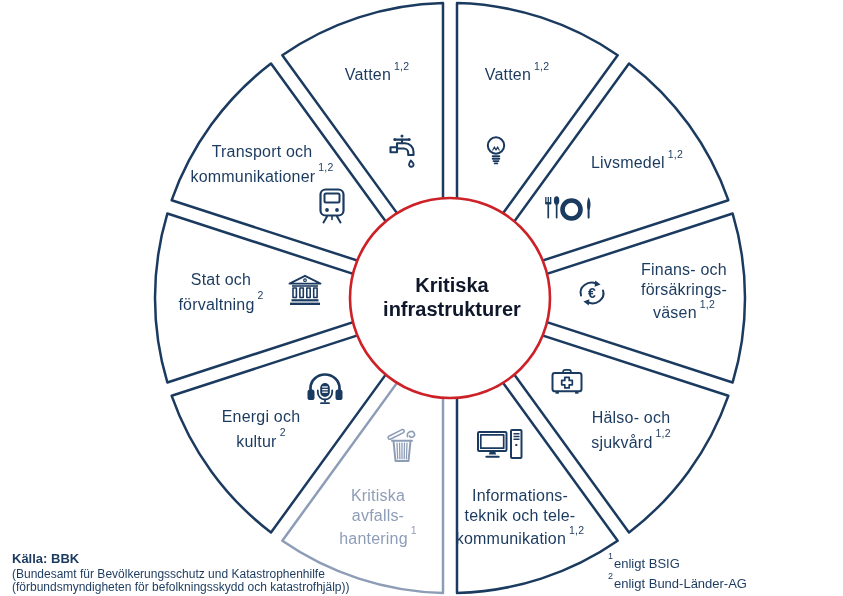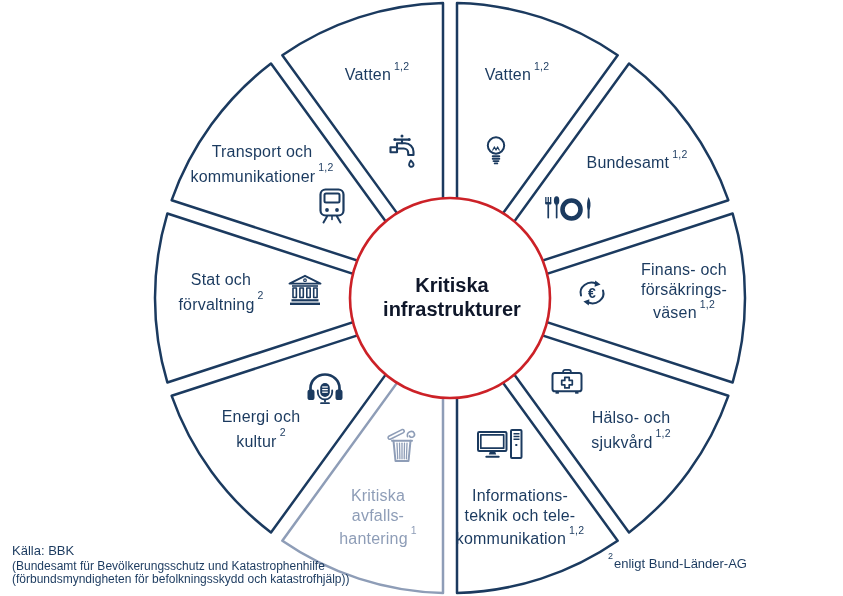--- a/index.html
+++ b/index.html
@@ -8,21 +8,21 @@
   .stage{position:relative;width:843px;height:596px;background:#fff;overflow:hidden;color:#1b3a5f;}
   #wheel{position:absolute;left:0;top:0;}
   .sector-label{position:absolute;transform:translate(-50%,-50%);text-align:center;
     font-size:16px;line-height:19.5px;letter-spacing:.2px;color:#1b3a5f;white-space:nowrap;}
   .sector-label.muted{color:#8e9db7;}
   .sector-label sup.marks{font-size:10.5px;position:relative;top:-4px;margin-left:3px;margin-top:28px;}
   .center-title{position:absolute;left:452px;top:297px;transform:translate(-50%,-50%);
     text-align:center;font-weight:bold;font-size:20px;line-height:24px;color:#0f172a;white-space:nowrap;}
   .icon-holder{position:absolute;transform:translate(-50%,-50%);line-height:0;}
   .source{position:absolute;left:12px;top:543px;color:#1b3a5f;}
-  .source .t{font-size:13px;font-weight:normal;margin-bottom:2px;}
+  .source .t{font-size:13px;font-weight:bold;margin-bottom:2px;margin-top:8px;}
   .source .l{font-size:12px;line-height:12.5px;}
   .footnotes{position:absolute;left:608px;top:552px;color:#1b3a5f;font-size:13px;line-height:16px;}
   .footnotes sup{font-size:9px;position:relative;top:-4px;margin-right:1px;}
 </style>
 </head>
 <body>
 
 <div class="stage" id="stage">
 
   <svg id="wheel" width="843" height="596" viewBox="0 0 843 596">
@@ -44,20 +44,21 @@
     <div>infrastrukturer</div>
   </div>
 
   <div class="source">
     <div class="t">Källa: BBK</div>
     <div class="l">(Bundesamt für Bevölkerungsschutz und Katastrophenhilfe</div>
     <div class="l">(förbundsmyndigheten för befolkningsskydd och katastrofhjälp))</div>
   </div>
 
   <div class="footnotes">
+    <div><sup>1</sup><span>enligt BSIG</span></div>
     <div><sup>2</sup><span>enligt Bund-Länder-AG</span></div>
   </div>
 
   <svg width="0" height="0" style="position:absolute" aria-hidden="true">
     <defs>
       <symbol id="sym-faucet-icon" viewBox="0 0 34 38">
         <g fill="none" stroke="currentColor" stroke-width="2.1" stroke-linecap="round" stroke-linejoin="round">
           <circle cx="17" cy="3" r="1.5" fill="currentColor" stroke="none"></circle>
           <circle cx="9.8" cy="6.6" r="1.5" fill="currentColor" stroke="none"></circle>
           <circle cx="24.2" cy="6.6" r="1.5" fill="currentColor" stroke="none"></circle>
@@ -172,21 +173,21 @@
       </symbol>
     </defs>
   </svg>
 <div class="sector-label" style="left: 517px; top: 73px;">
       <div><span>Vatten</span><sup class="marks">1,2</sup></div>
     </div>
     <div class="icon-holder" style="left: 496px; top: 152px; color: rgb(27, 58, 95);"><svg width="25" height="33">
         <use href="#sym-lightbulb-icon"></use>
       </svg></div>
     <div class="sector-label" style="left: 637px; top: 161px;">
-      <div><span>Bundesamt</span><sup class="marks">1,2</sup></div>
+      <div><span>Livsmedel</span><sup class="marks">1,2</sup></div>
     </div>
     <div class="icon-holder" style="left: 568px; top: 211px; color: rgb(27, 58, 95);"><svg width="50" height="30">
         <use href="#sym-cutlery-icon"></use>
       </svg></div>
     <div class="sector-label" style="left: 684px; top: 291px;">
       <div><span>Finans- och</span></div>
       <div><span>försäkrings-</span></div>
       <div><span>väsen</span><sup class="marks">1,2</sup></div>
     </div>
     <div class="icon-holder" style="left: 592px; top: 293px; color: rgb(27, 58, 95);"><svg width="38" height="30">

